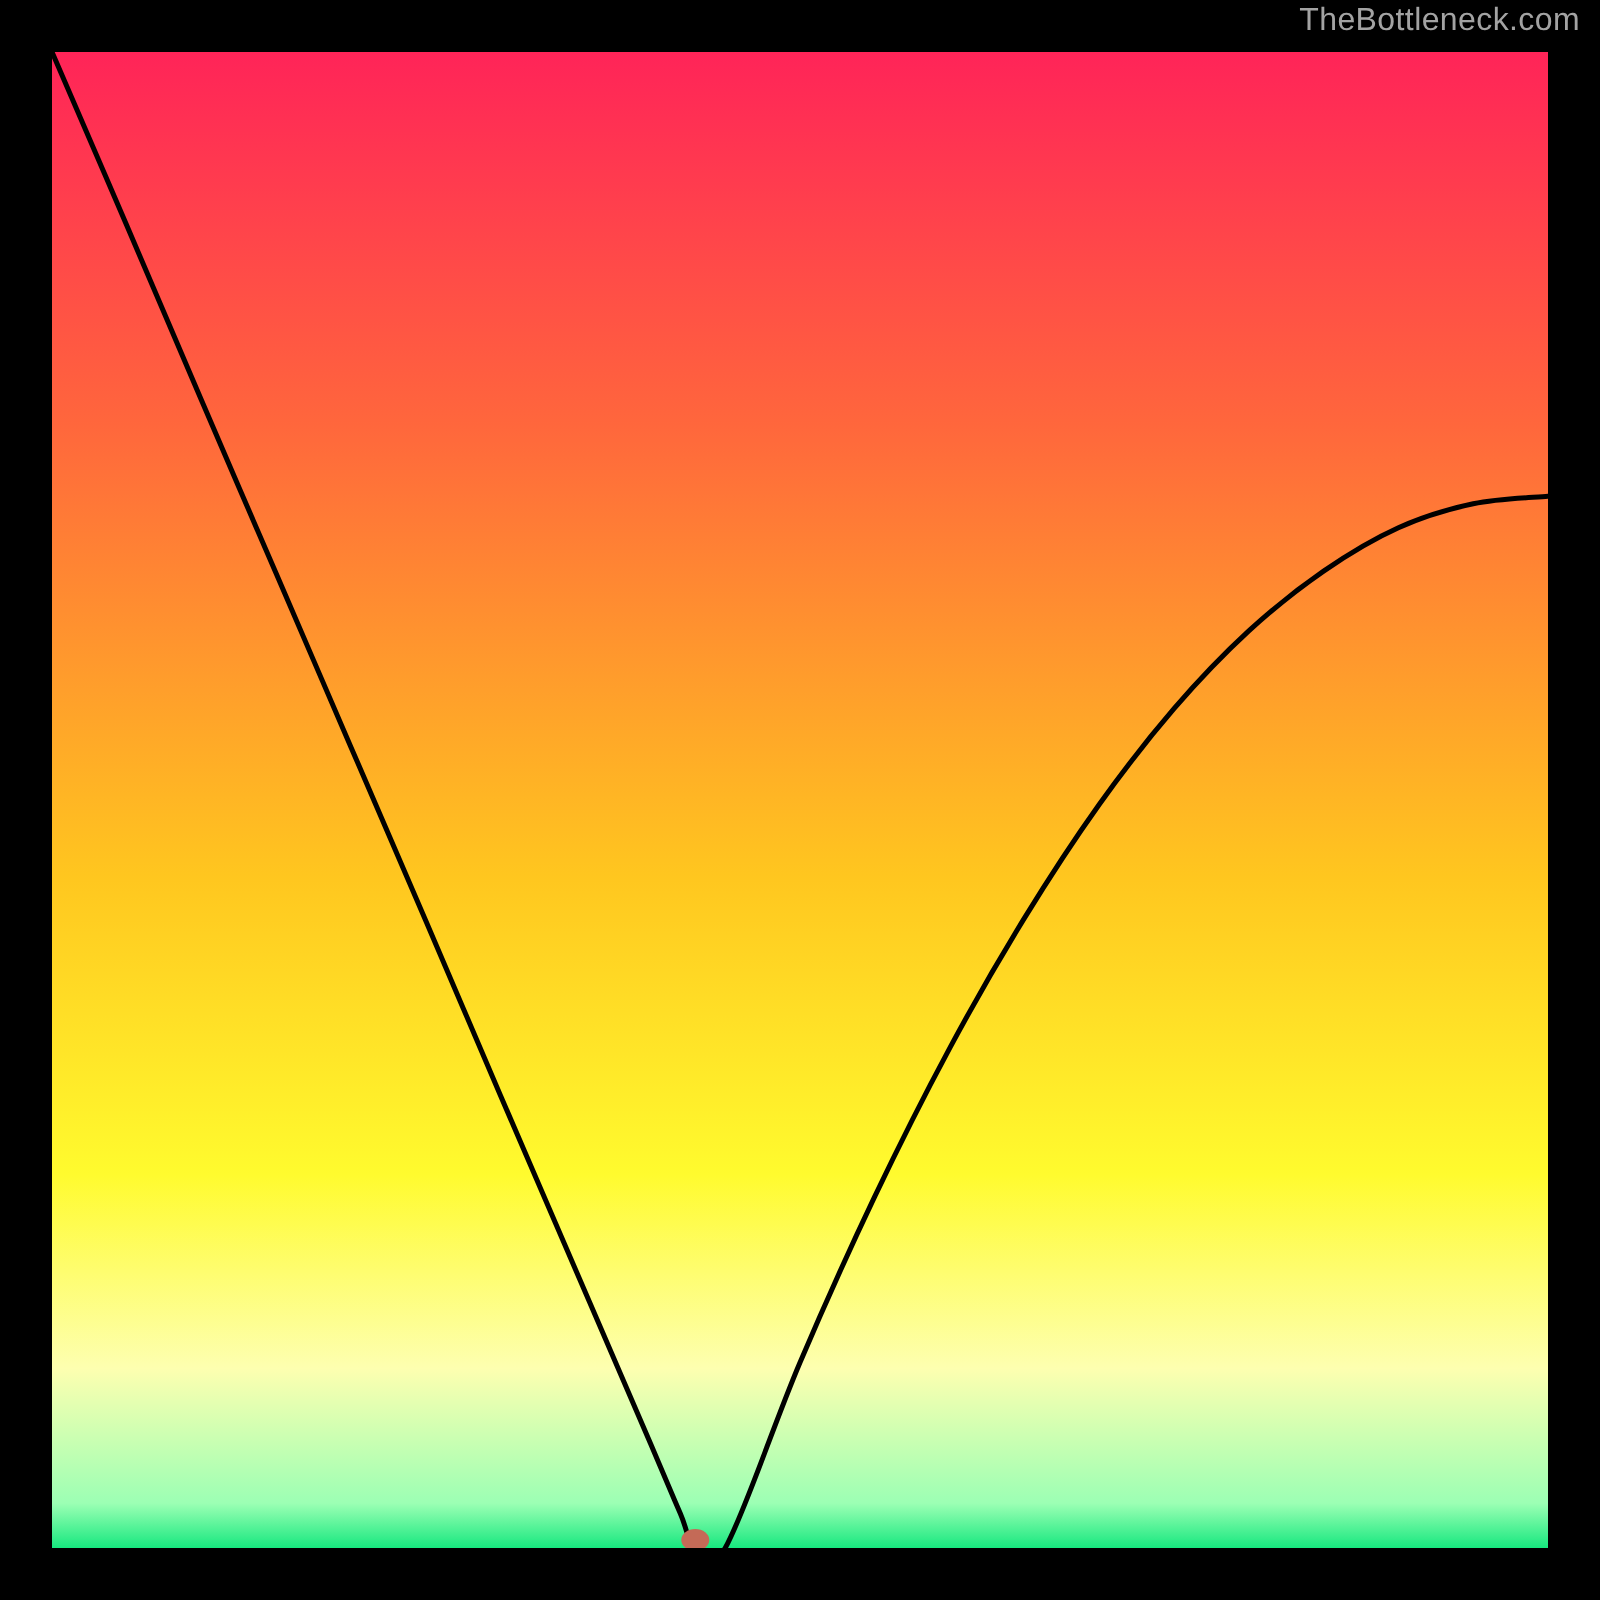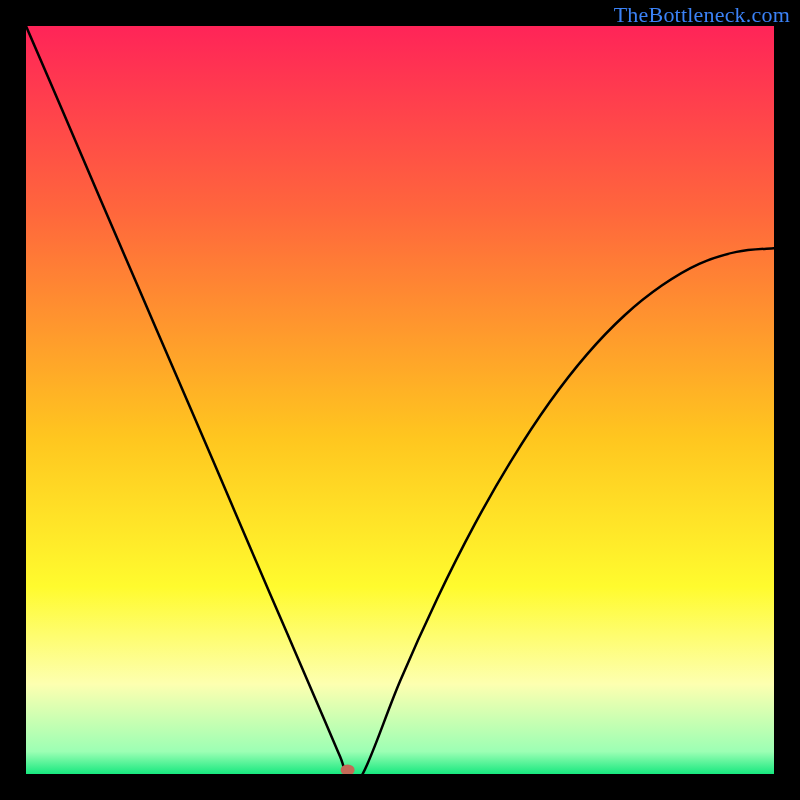--- a/index.html
+++ b/index.html
@@ -20,24 +20,24 @@
   }
   .plot-svg {
     display: block;
     width: 748px;
     height: 748px;
   }
   .watermark {
     position: absolute;
     top: 2px;
     right: 10px;
-    font-family: Liberation Serif, serif;
-    font-size: 22px;
+    font-family: Liberation Sans, sans-serif;
+    font-size: 16px;
     font-weight: 500;
-    color: #3b82f6;
+    color: #a3a3a3;
     letter-spacing: 0.2px;
   }
 </style>
 </head>
 <body>
 
 <div class="frame">
   <svg class="plot-svg" viewBox="0 0 748 748">
     <defs>
       <linearGradient id="bg-grad" x1="0" y1="0" x2="0" y2="1">

